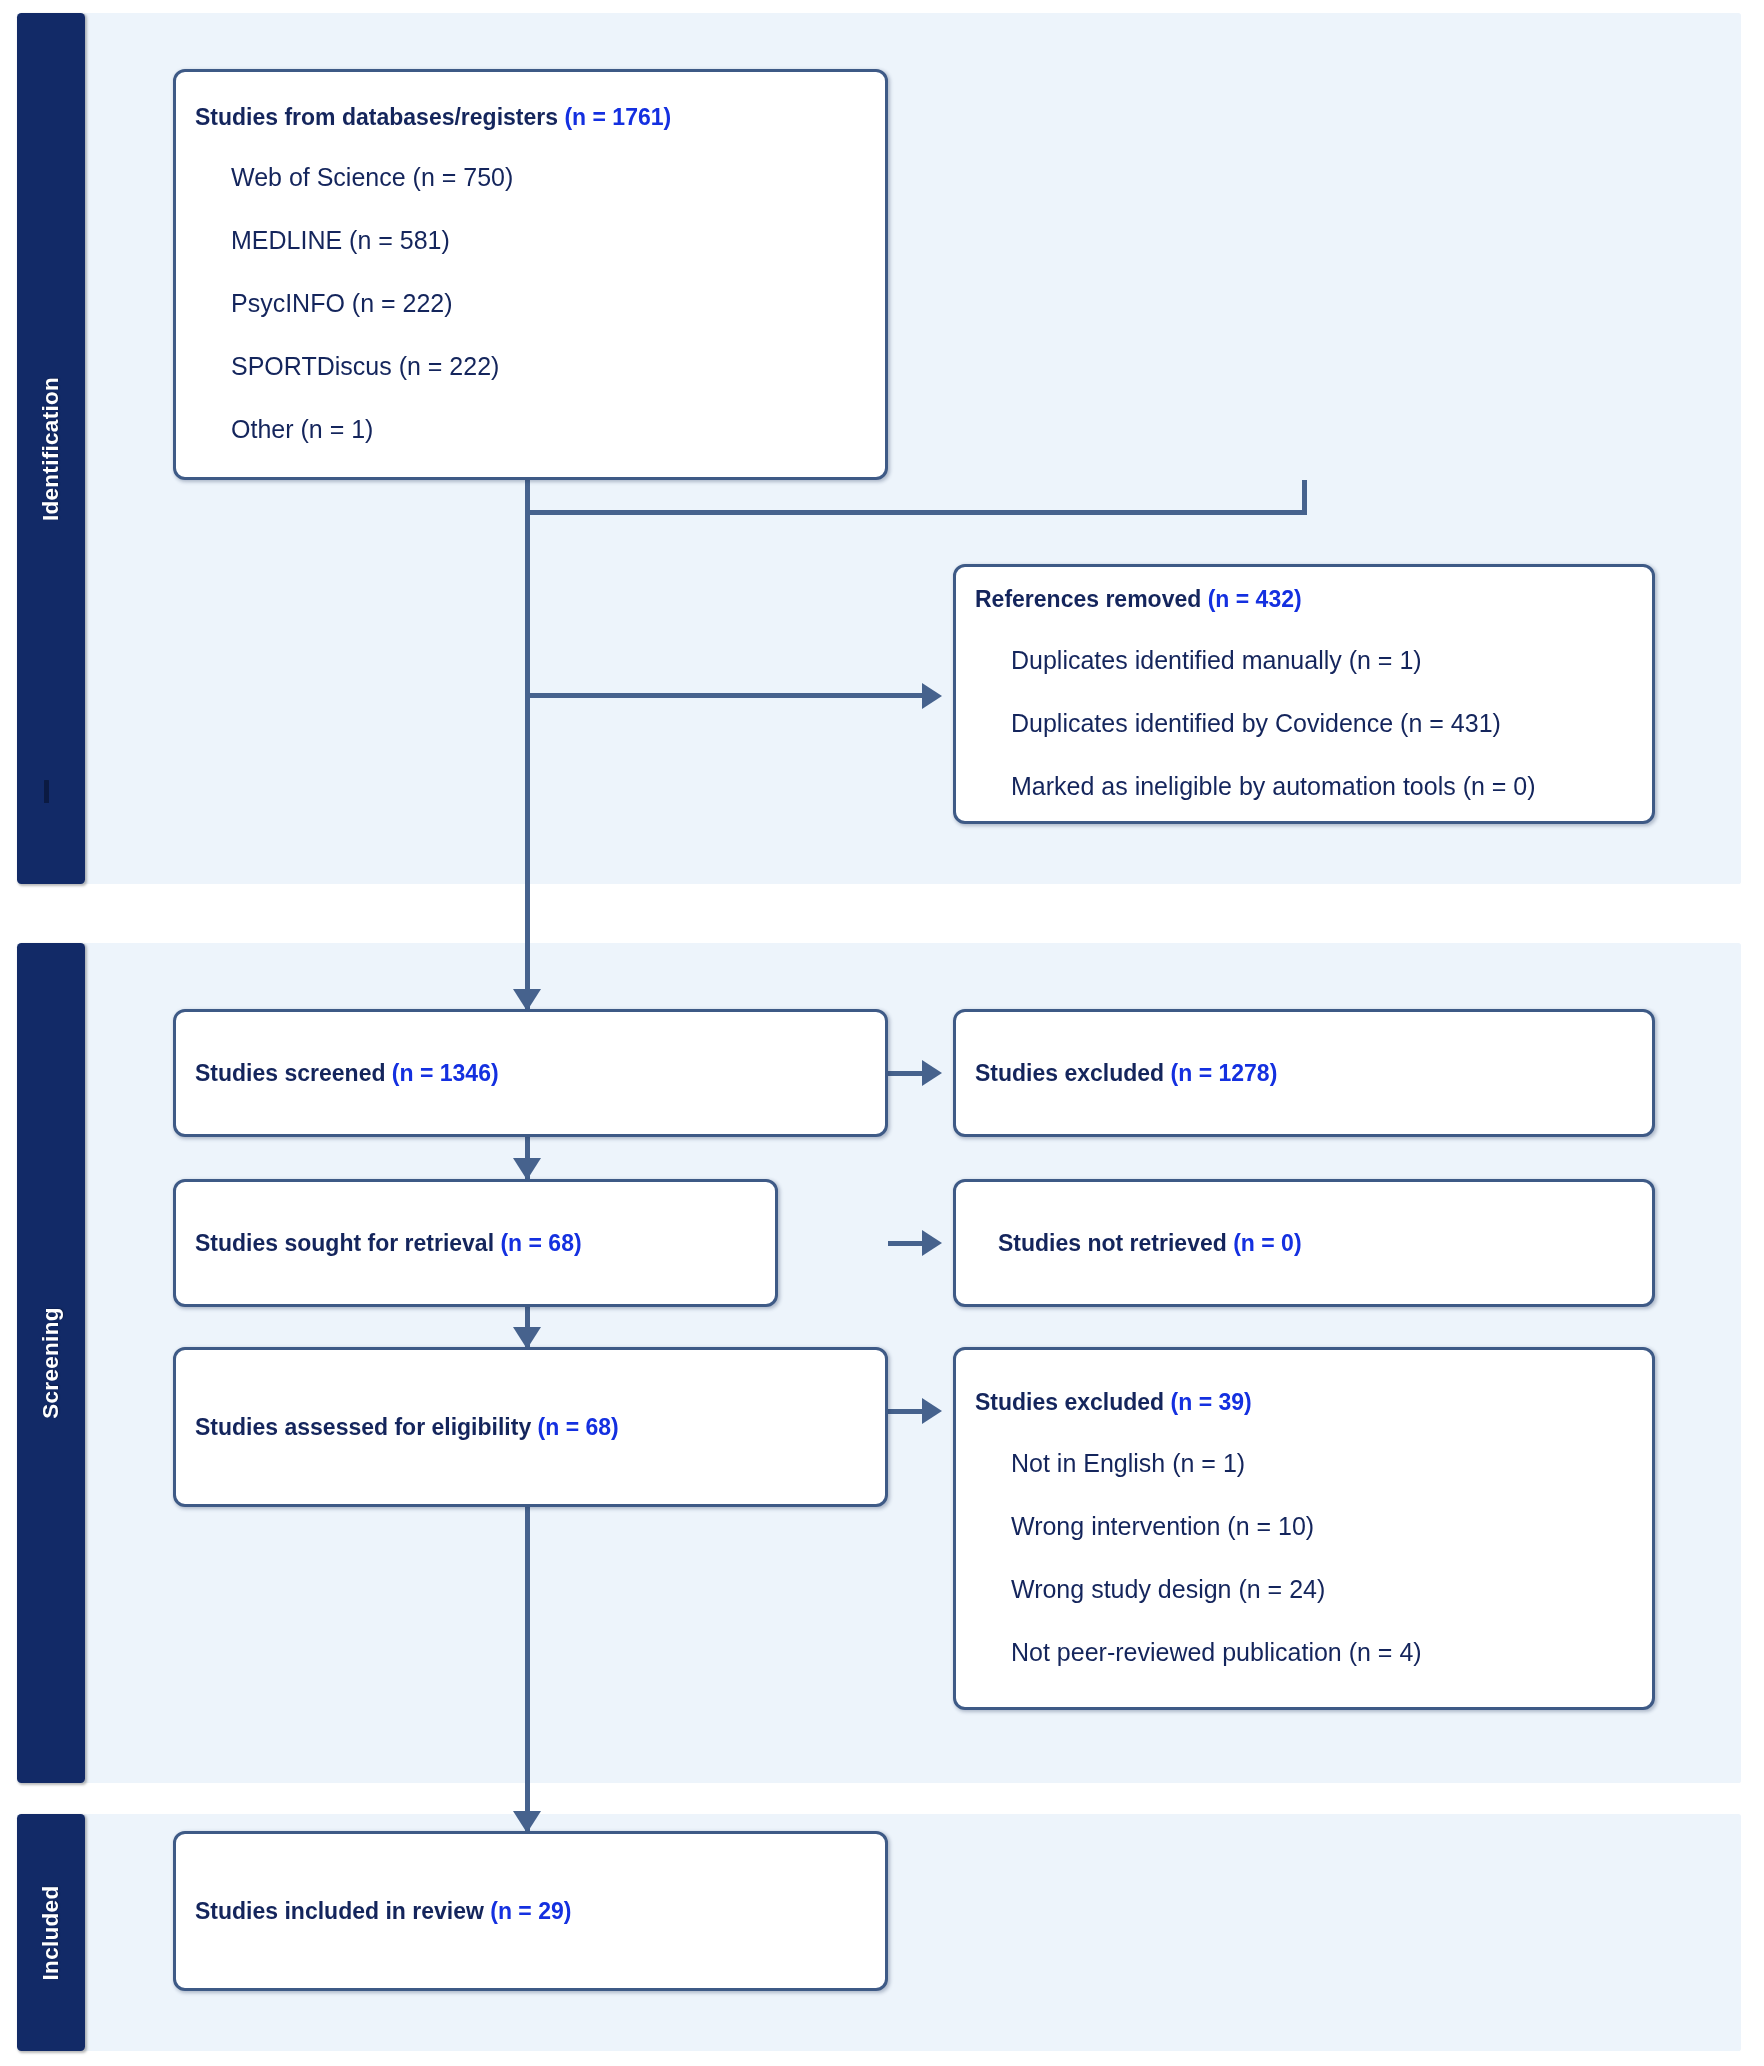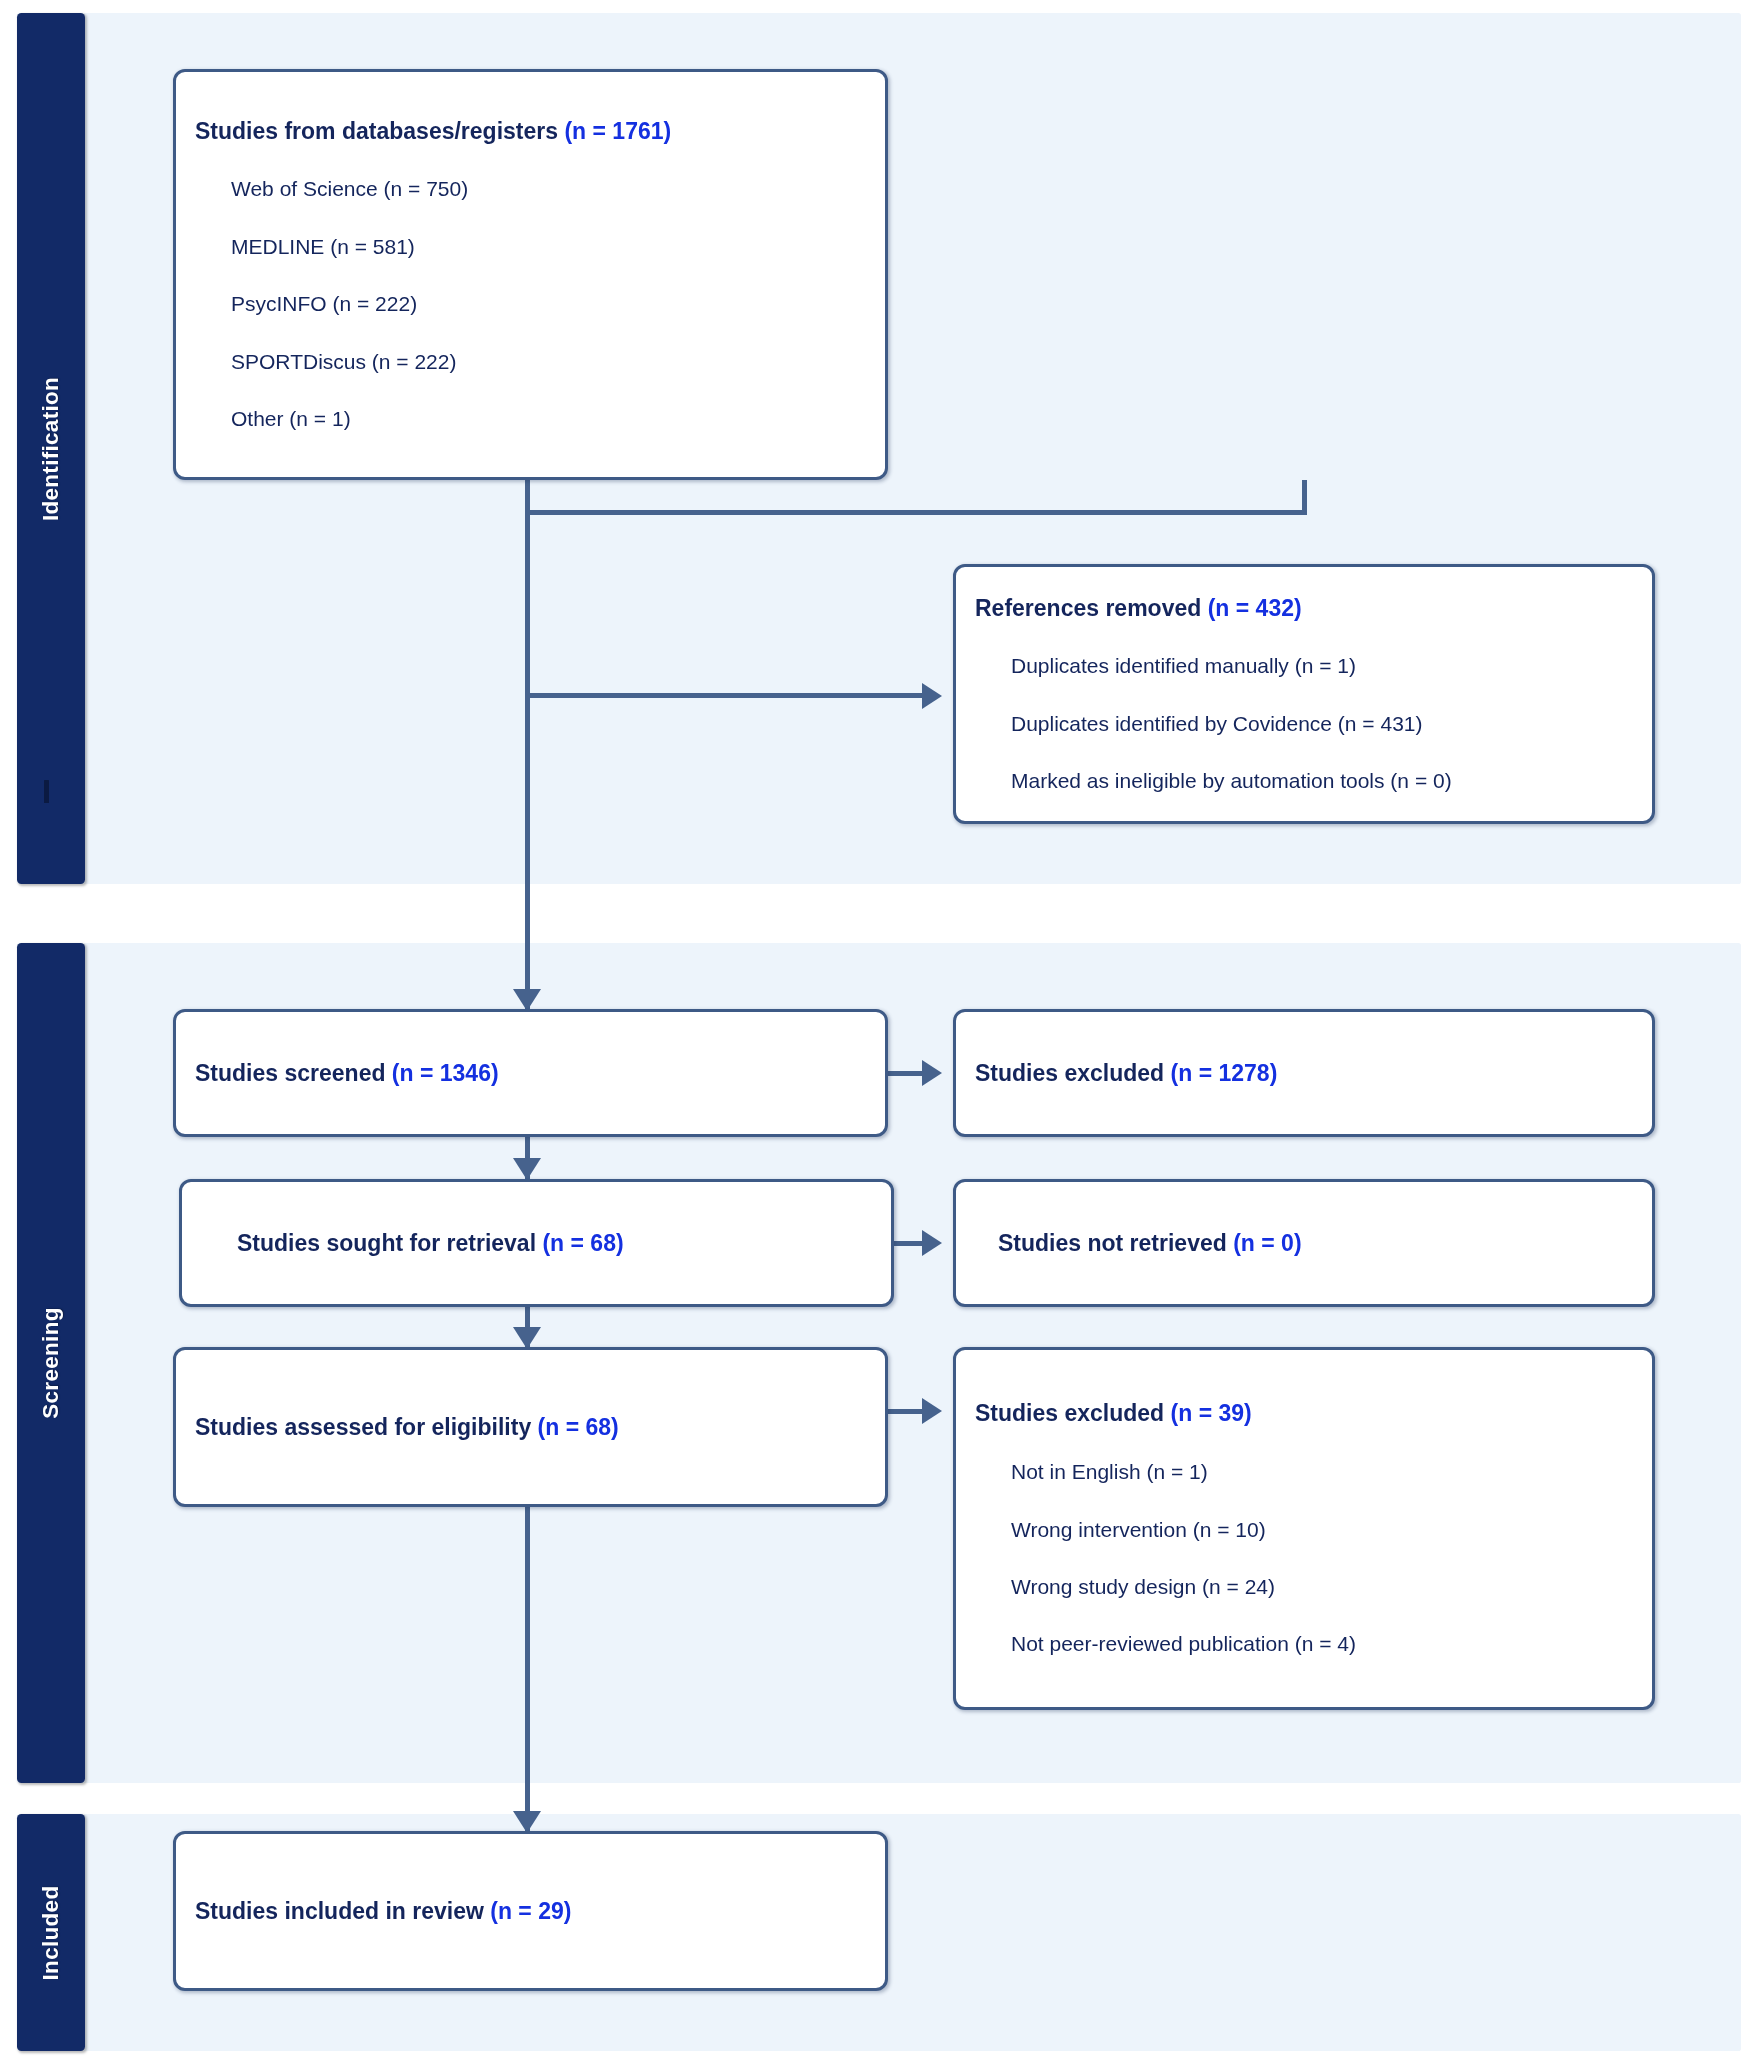--- a/index.html
+++ b/index.html
@@ -92,35 +92,35 @@
     font-weight: bold;
   }
   .sublist {
     margin: 3.8px 0 0 0;
     padding: 0;
     list-style: none;
   }
   .sublist li {
     color: #14255c;
     font-weight: normal;
-    font-size: 21px;
+    font-size: 25px;
     line-height: 1.40;
     padding-left: 36px;
     white-space: nowrap;
     margin-top: 28px;
   }
 
   
   #box-databases   { left: 173px;  top: 69px;  width: 715px; height: 411px; }
   #box-othersource { left: 953px; top: 69px;  width: 702px; height: 411px; }
   #box-removed     { left: 953px; top: 564px;  width: 702px; height: 260px; }
 
   #box-screened    { left: 173px;  top: 1009px; width: 715px; height: 128px; }
   #box-excluded1   { left: 953px; top: 1009px; width: 702px; height: 128px; }
-  #box-sought      { left: 179px;  top: 1179px; width: 715px; height: 128px; padding-left: 36px; }
+  #box-sought      { left: 173px;  top: 1179px; width: 605px; height: 128px; }
   #box-notretr     { left: 173px;  top: 1179px; width: 702px; height: 128px; padding-left: 23px; }
   #box-notretr     { left: 953px; top: 1179px; width: 702px; height: 128px; }
   #box-assessed    { left: 173px;  top: 1347px; width: 715px; height: 160px; }
   #box-excluded2   { left: 953px; top: 1347px; width: 702px; height: 363px; }
 
   #box-included    { left: 173px;  top: 1831px; width: 715px; height: 160px; }
 
   
   .line-v {
     position: absolute;

